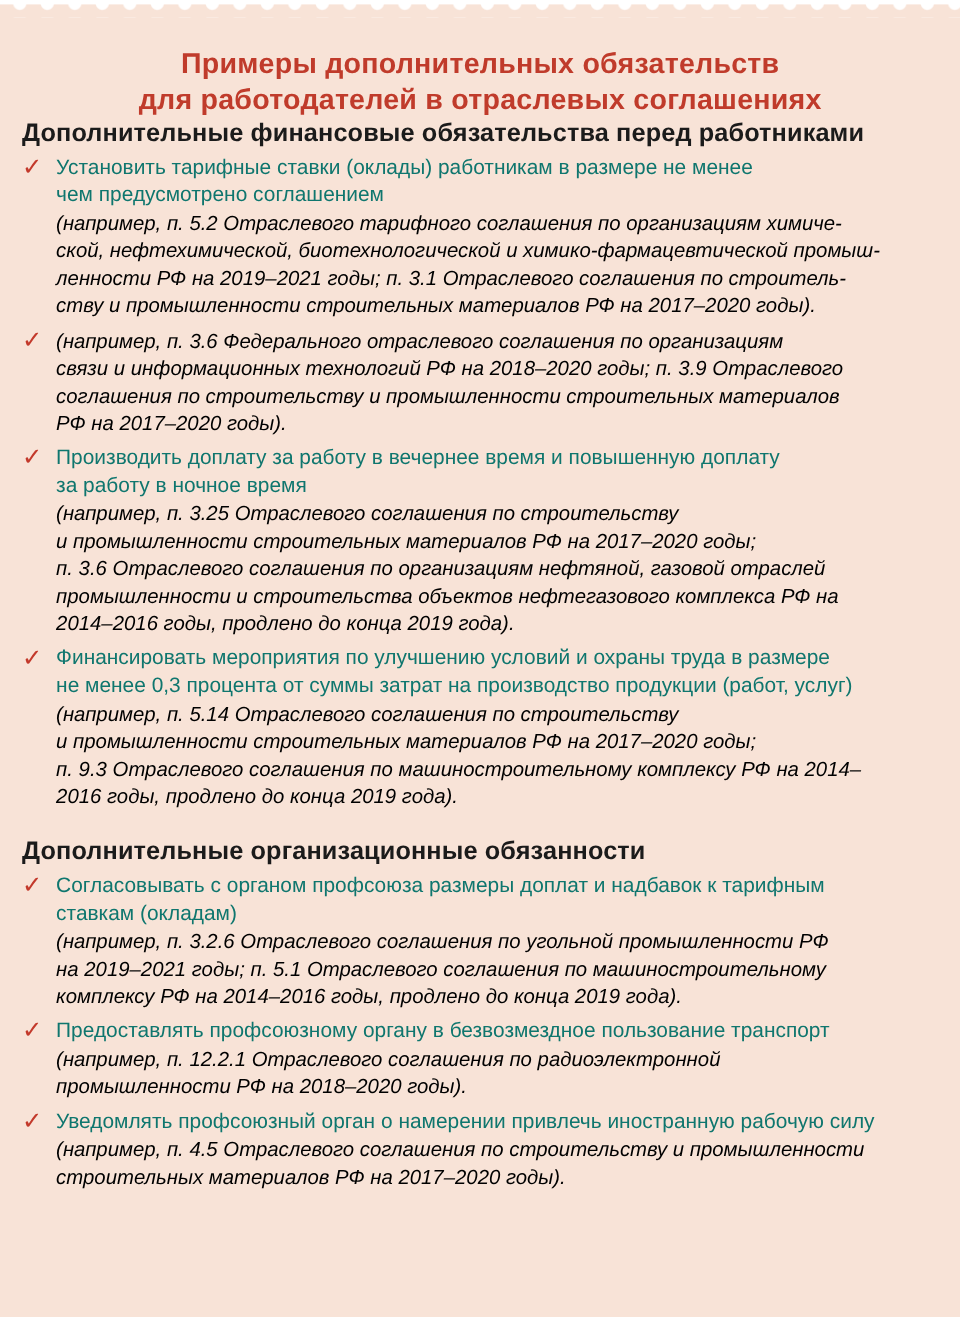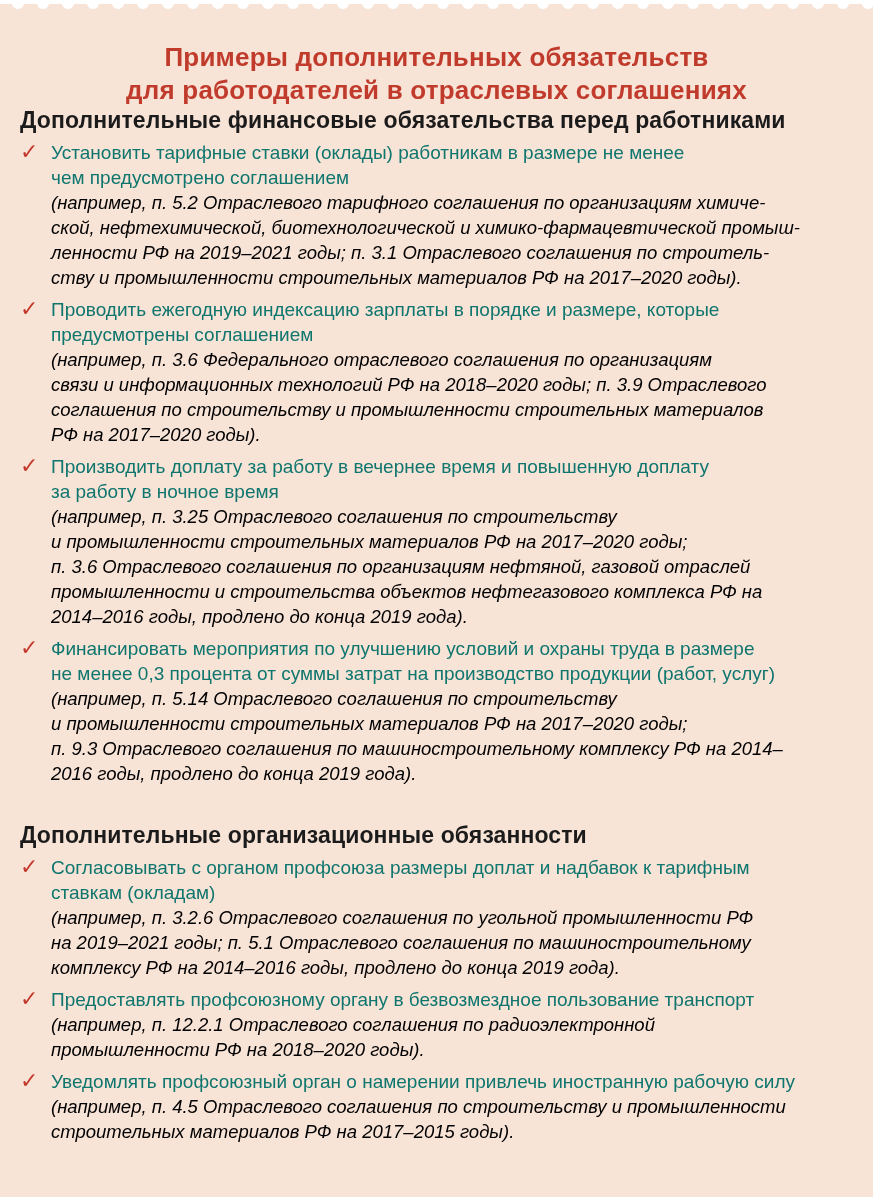--- a/index.html
+++ b/index.html
@@ -36,21 +36,21 @@
     padding-top: 41px;
     text-align: center;
     font-size: 26px;
     line-height: 33px;
     font-weight: bold;
     color: #c03b2b;
     white-space: pre-line;
     letter-spacing: 0.2px;
   }
   .section-finance { }
-  .section-org     { margin-top: 36px; }
+  .section-org     { margin-top: 24px; }
   .section-heading {
     margin: 0;
     font-size: 23px;
     line-height: 26px;
     font-weight: bold;
     color: #1b1b1b;
     letter-spacing: 0.1px;
   }
   .item {
     display: flex;
@@ -101,22 +101,20 @@
           <div class="item-note">(например, п. 5.2 Отраслевого тарифного соглашения по организациям химиче-
 ской, нефтехимической, биотехнологической и химико-фармацевтической промыш-
 ленности РФ на 2019–2021 годы; п. 3.1 Отраслевого соглашения по строитель-
 ству и промышленности строительных материалов РФ на 2017–2020 годы).</div>
         </div>
       </div>
 
       <div class="item">
         <span class="check">✓</span>
         <div class="item-body">
-          <div class="item-text">Проводить ежегодную индексацию зарплаты в порядке и размере, которые
-предусмотрены соглашением</div>
           <div class="item-note">(например, п. 3.6 Федерального отраслевого соглашения по организациям
 связи  и информационных технологий РФ на 2018–2020 годы; п. 3.9 Отраслевого
 соглашения по строительству и промышленности строительных материалов
 РФ на 2017–2020 годы).</div>
         </div>
       </div>
 
       <div class="item">
         <span class="check">✓</span>
         <div class="item-body">
@@ -164,18 +162,18 @@
           <div class="item-note">(например, п. 12.2.1 Отраслевого соглашения по радиоэлектронной
 промышленности РФ на 2018–2020 годы).</div>
         </div>
       </div>
 
       <div class="item">
         <span class="check">✓</span>
         <div class="item-body">
           <div class="item-text">Уведомлять профсоюзный орган о намерении привлечь иностранную рабочую силу</div>
           <div class="item-note">(например, п. 4.5 Отраслевого соглашения по строительству и промышленности
-строительных материалов РФ на 2017–2015 годы).</div>
+строительных материалов РФ на 2017–2020 годы).</div>
         </div>
       </div>
     </section>
   </div>
 </div>
 
 </body></html>

